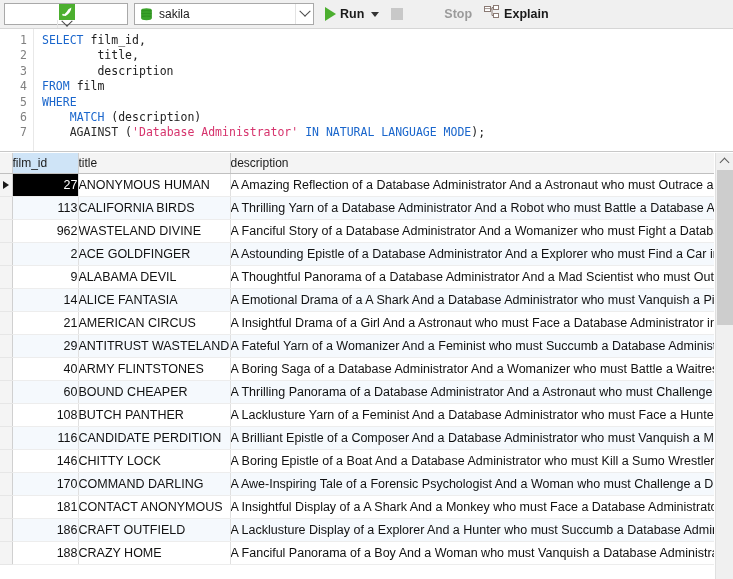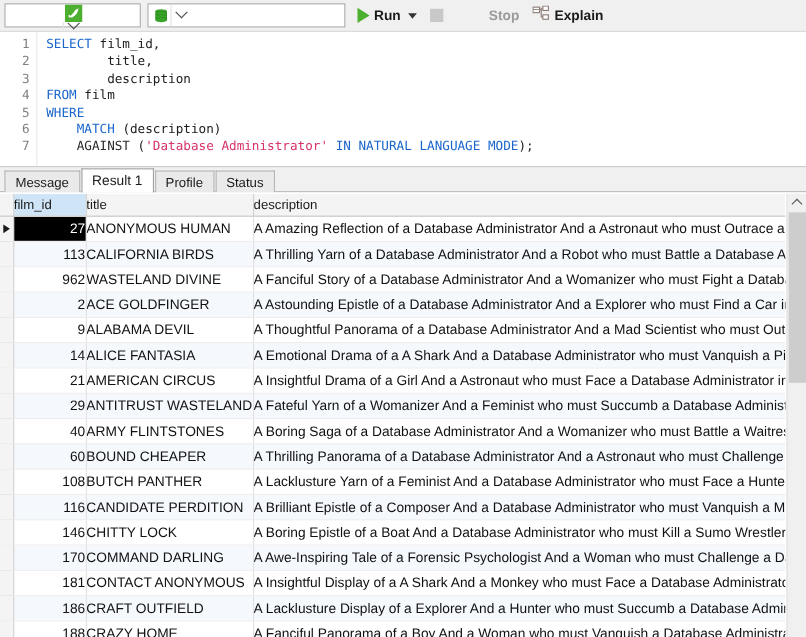--- a/index.html
+++ b/index.html
@@ -327,20 +327,21 @@
         <svg width="15" height="15" viewBox="0 0 15 15">
           <ellipse cx="7.5" cy="3.2" rx="5.3" ry="1.9" fill="#3aa32a"></ellipse>
           <rect x="2.2" y="3.2" width="10.6" height="2.6" fill="#2e9120"></rect>
           <ellipse cx="7.5" cy="5.9" rx="5.3" ry="1.9" fill="#3aa32a"></ellipse>
           <rect x="2.2" y="5.9" width="10.6" height="2.6" fill="#2e9120"></rect>
           <ellipse cx="7.5" cy="8.6" rx="5.3" ry="1.9" fill="#3aa32a"></ellipse>
           <rect x="2.2" y="8.6" width="10.6" height="2.6" fill="#2e9120"></rect>
           <ellipse cx="7.5" cy="11.3" rx="5.3" ry="1.9" fill="#3aa32a"></ellipse>
         </svg>
       </span>
+      <span class="ctext">sakila</span>
       <span class="arrow">
           <i class="chev"></i>
         </span>
     </div>
 
     <div class="tbtn">
       <span class="play"></span>
       <span class="lbl">Run</span>
       <span class="caret-sm"></span>
     </div>
@@ -370,26 +371,20 @@
         <div>2</div>
         <div>3</div>
         <div>4</div>
         <div>5</div>
         <div>6</div>
         <div>7</div>
       </div>
     <div class="code"><div><span class="kw">SELECT</span><span class="pl"> film_id,</span></div><div><span class="pl">        title,</span></div><div><span class="pl">        description</span></div><div><span class="kw">FROM</span><span class="pl"> film</span></div><div><span class="kw">WHERE</span></div><div><span class="pl">    </span><span class="kw">MATCH</span><span class="pl"> (description)</span></div><div><span class="kw2">    AGAINST </span><span class="pl">(</span><span class="str">'Database Administrator'</span><span class="kw"> IN NATURAL LANGUAGE MODE</span><span class="pl">);</span></div></div>
   </div>
 
-  <div class="tabstrip">
-      <div class="tab">Message</div>
-      <div class="tab active">Result 1</div>
-      <div class="tab">Profile</div>
-      <div class="tab">Status</div>
-    </div>
 
   <div class="gridwrap">
     <table class="grid">
       <thead>
         <tr>
           <th class="h-gutter"></th>
           <th class="h-film">film_id</th>
           <th class="h-title">title</th>
           <th class="h-desc">description</th>
         </tr>

